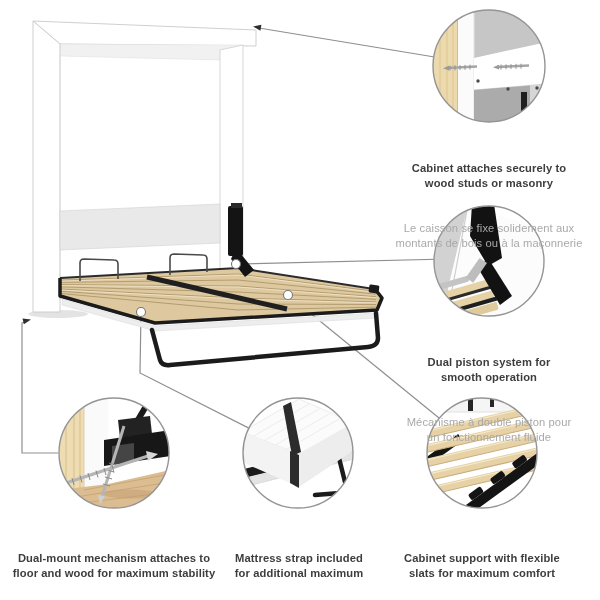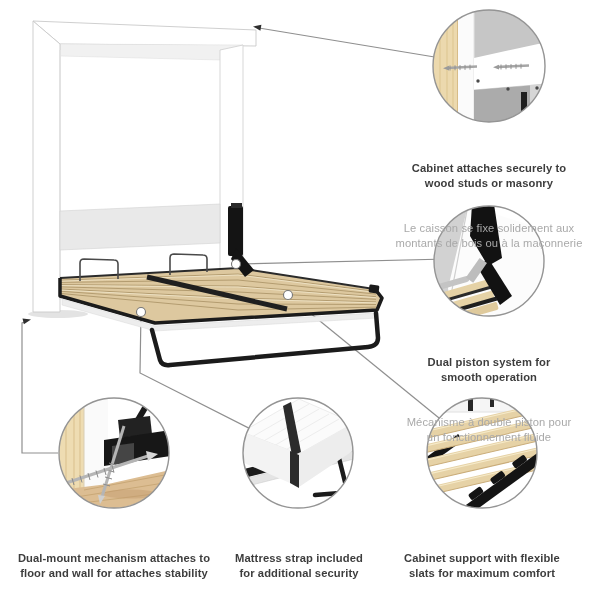--- a/index.html
+++ b/index.html
@@ -249,27 +249,27 @@
 
 <div class="caption" style="left:375px;top:325px;width:228px;">
   <div class="cap-en">Dual piston system for
 smooth operation</div>
   <div class="cap-fr">Mécanisme à double piston pour
 un fonctionnement fluide</div>
 </div>
 
 <div class="caption" style="left:8px;top:521px;width:212px;">
   <div class="cap-en">Dual-mount mechanism attaches to
-floor and wall for attaches stability</div>
+floor and wood for maximum stability</div>
   
 </div>
 
 <div class="caption" style="left:226px;top:521px;width:146px;">
   <div class="cap-en">Mattress strap included
-for additional security</div>
+for additional maximum</div>
   
 </div>
 
 <div class="caption" style="left:376px;top:521px;width:212px;">
   <div class="cap-en">Cabinet support with flexible
 slats for maximum comfort</div>
   
 </div>
 
 </div>

